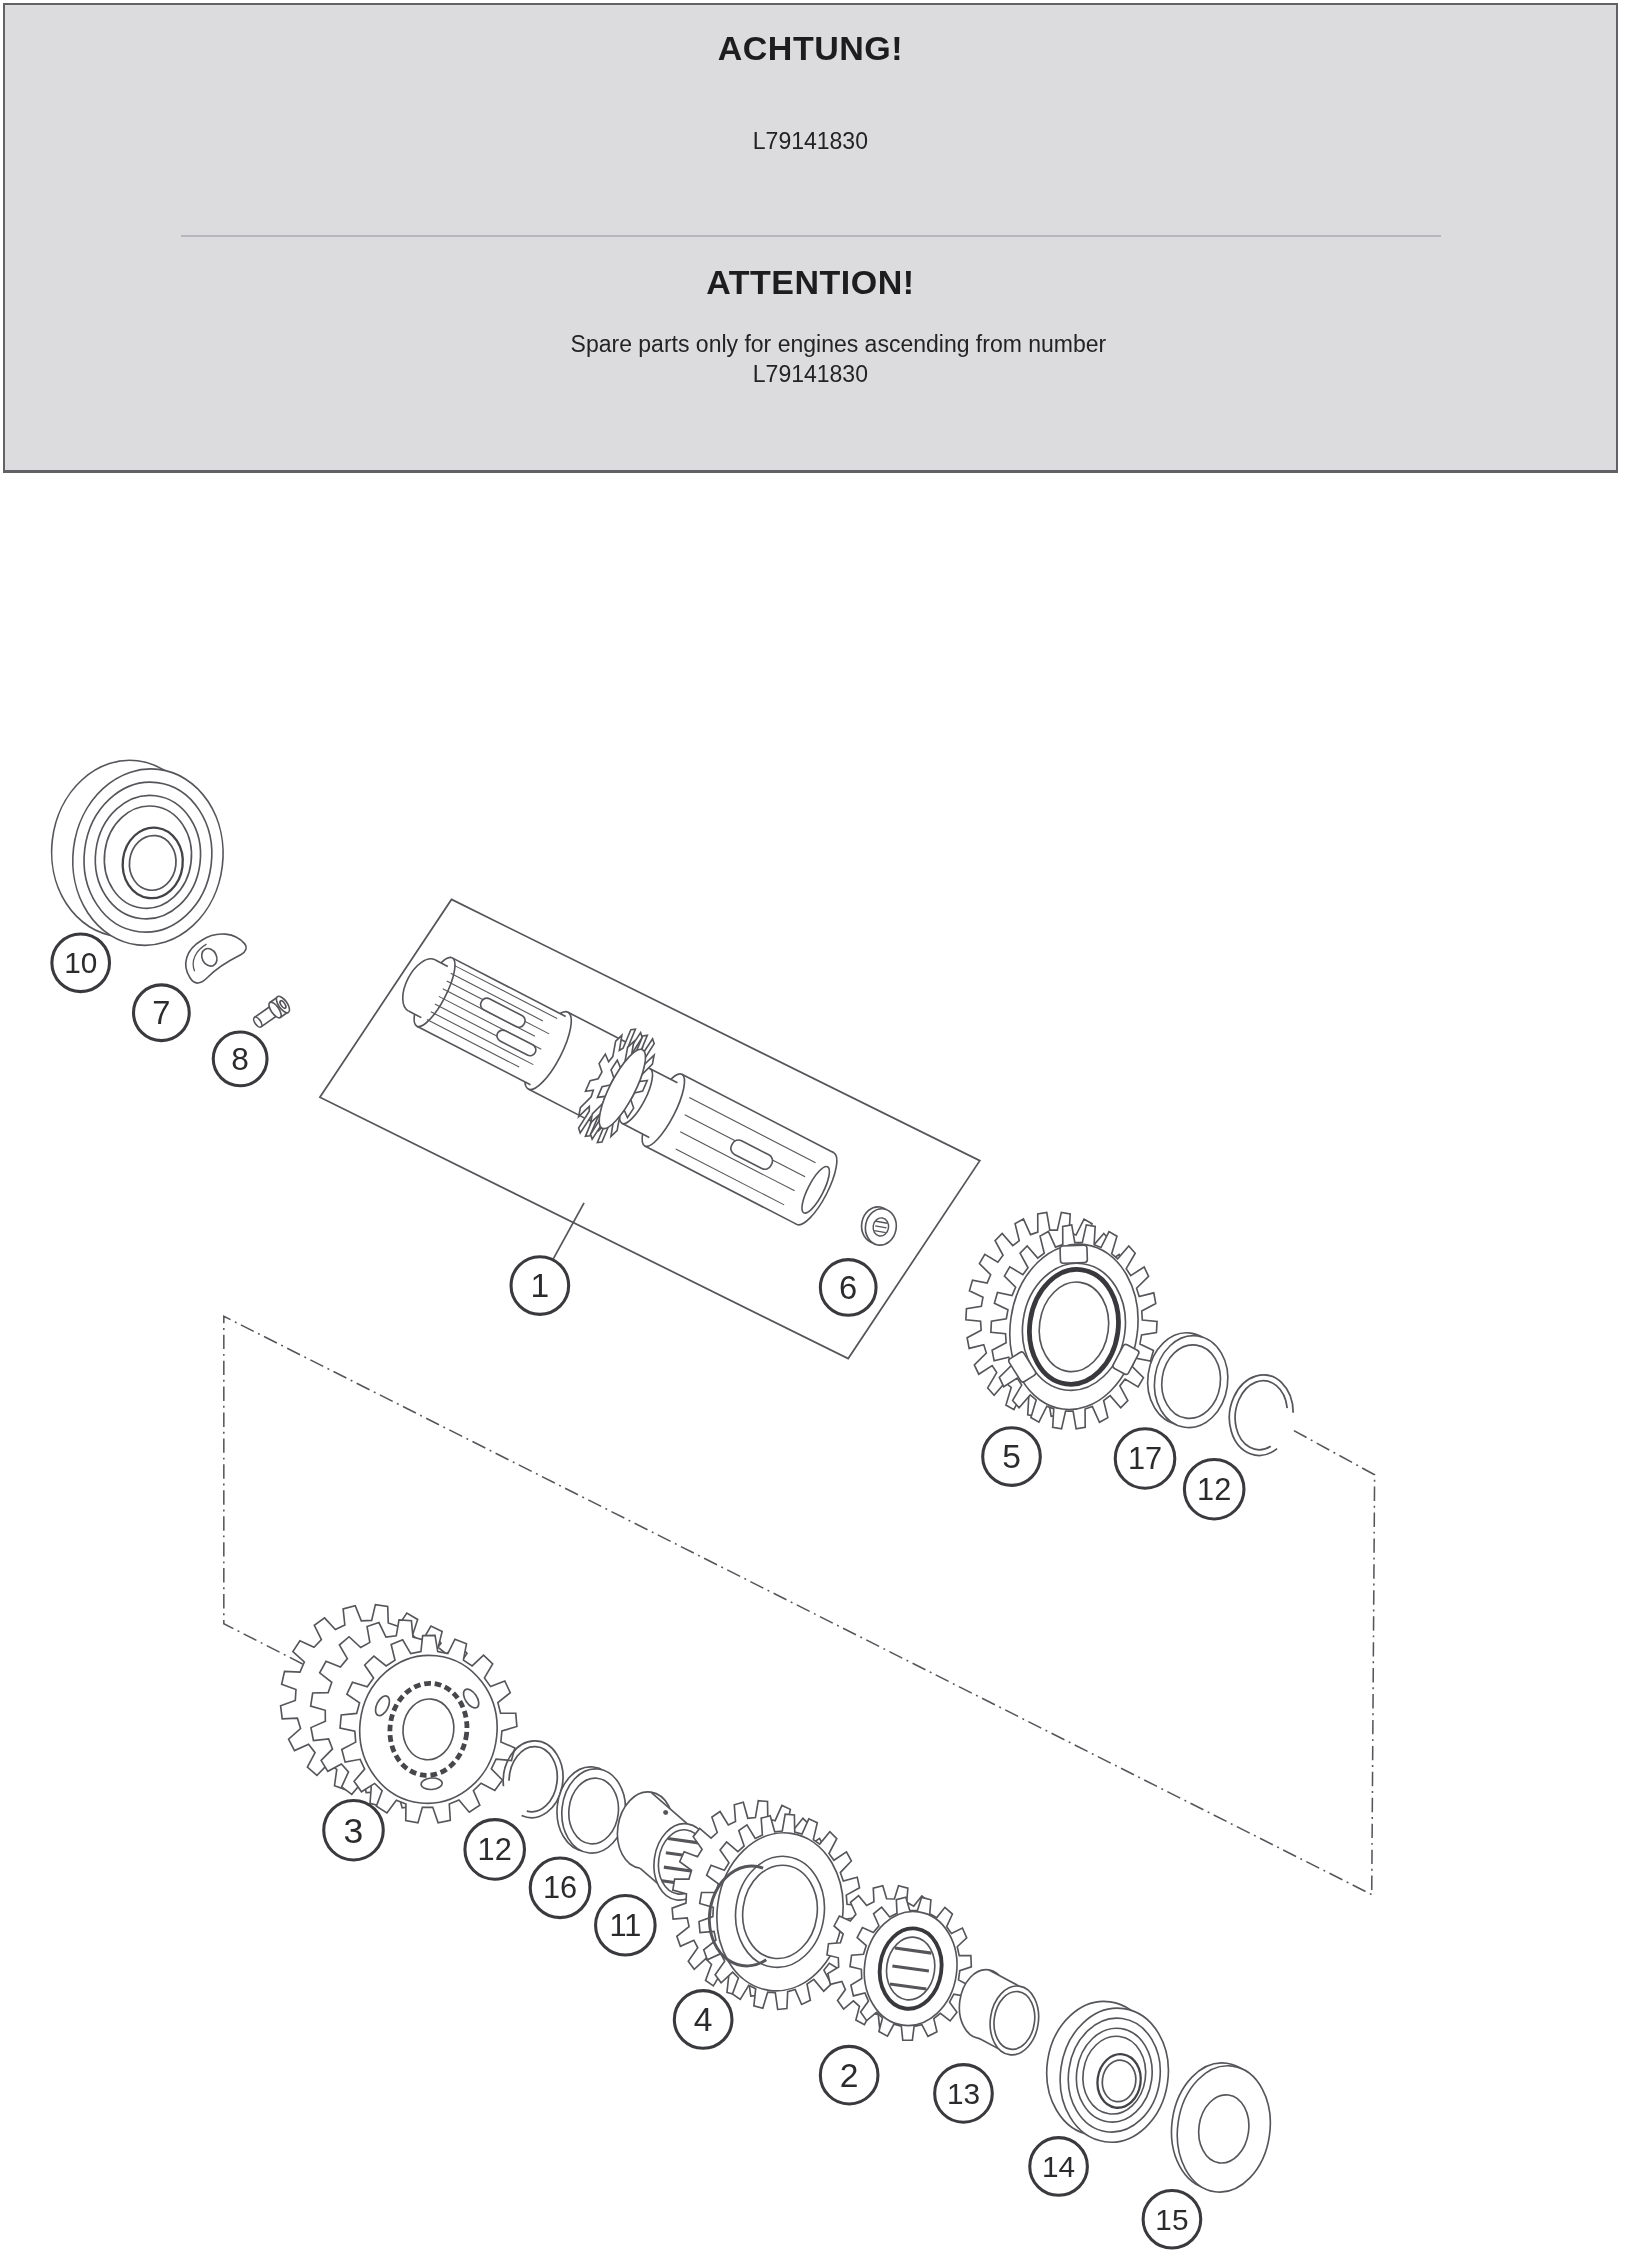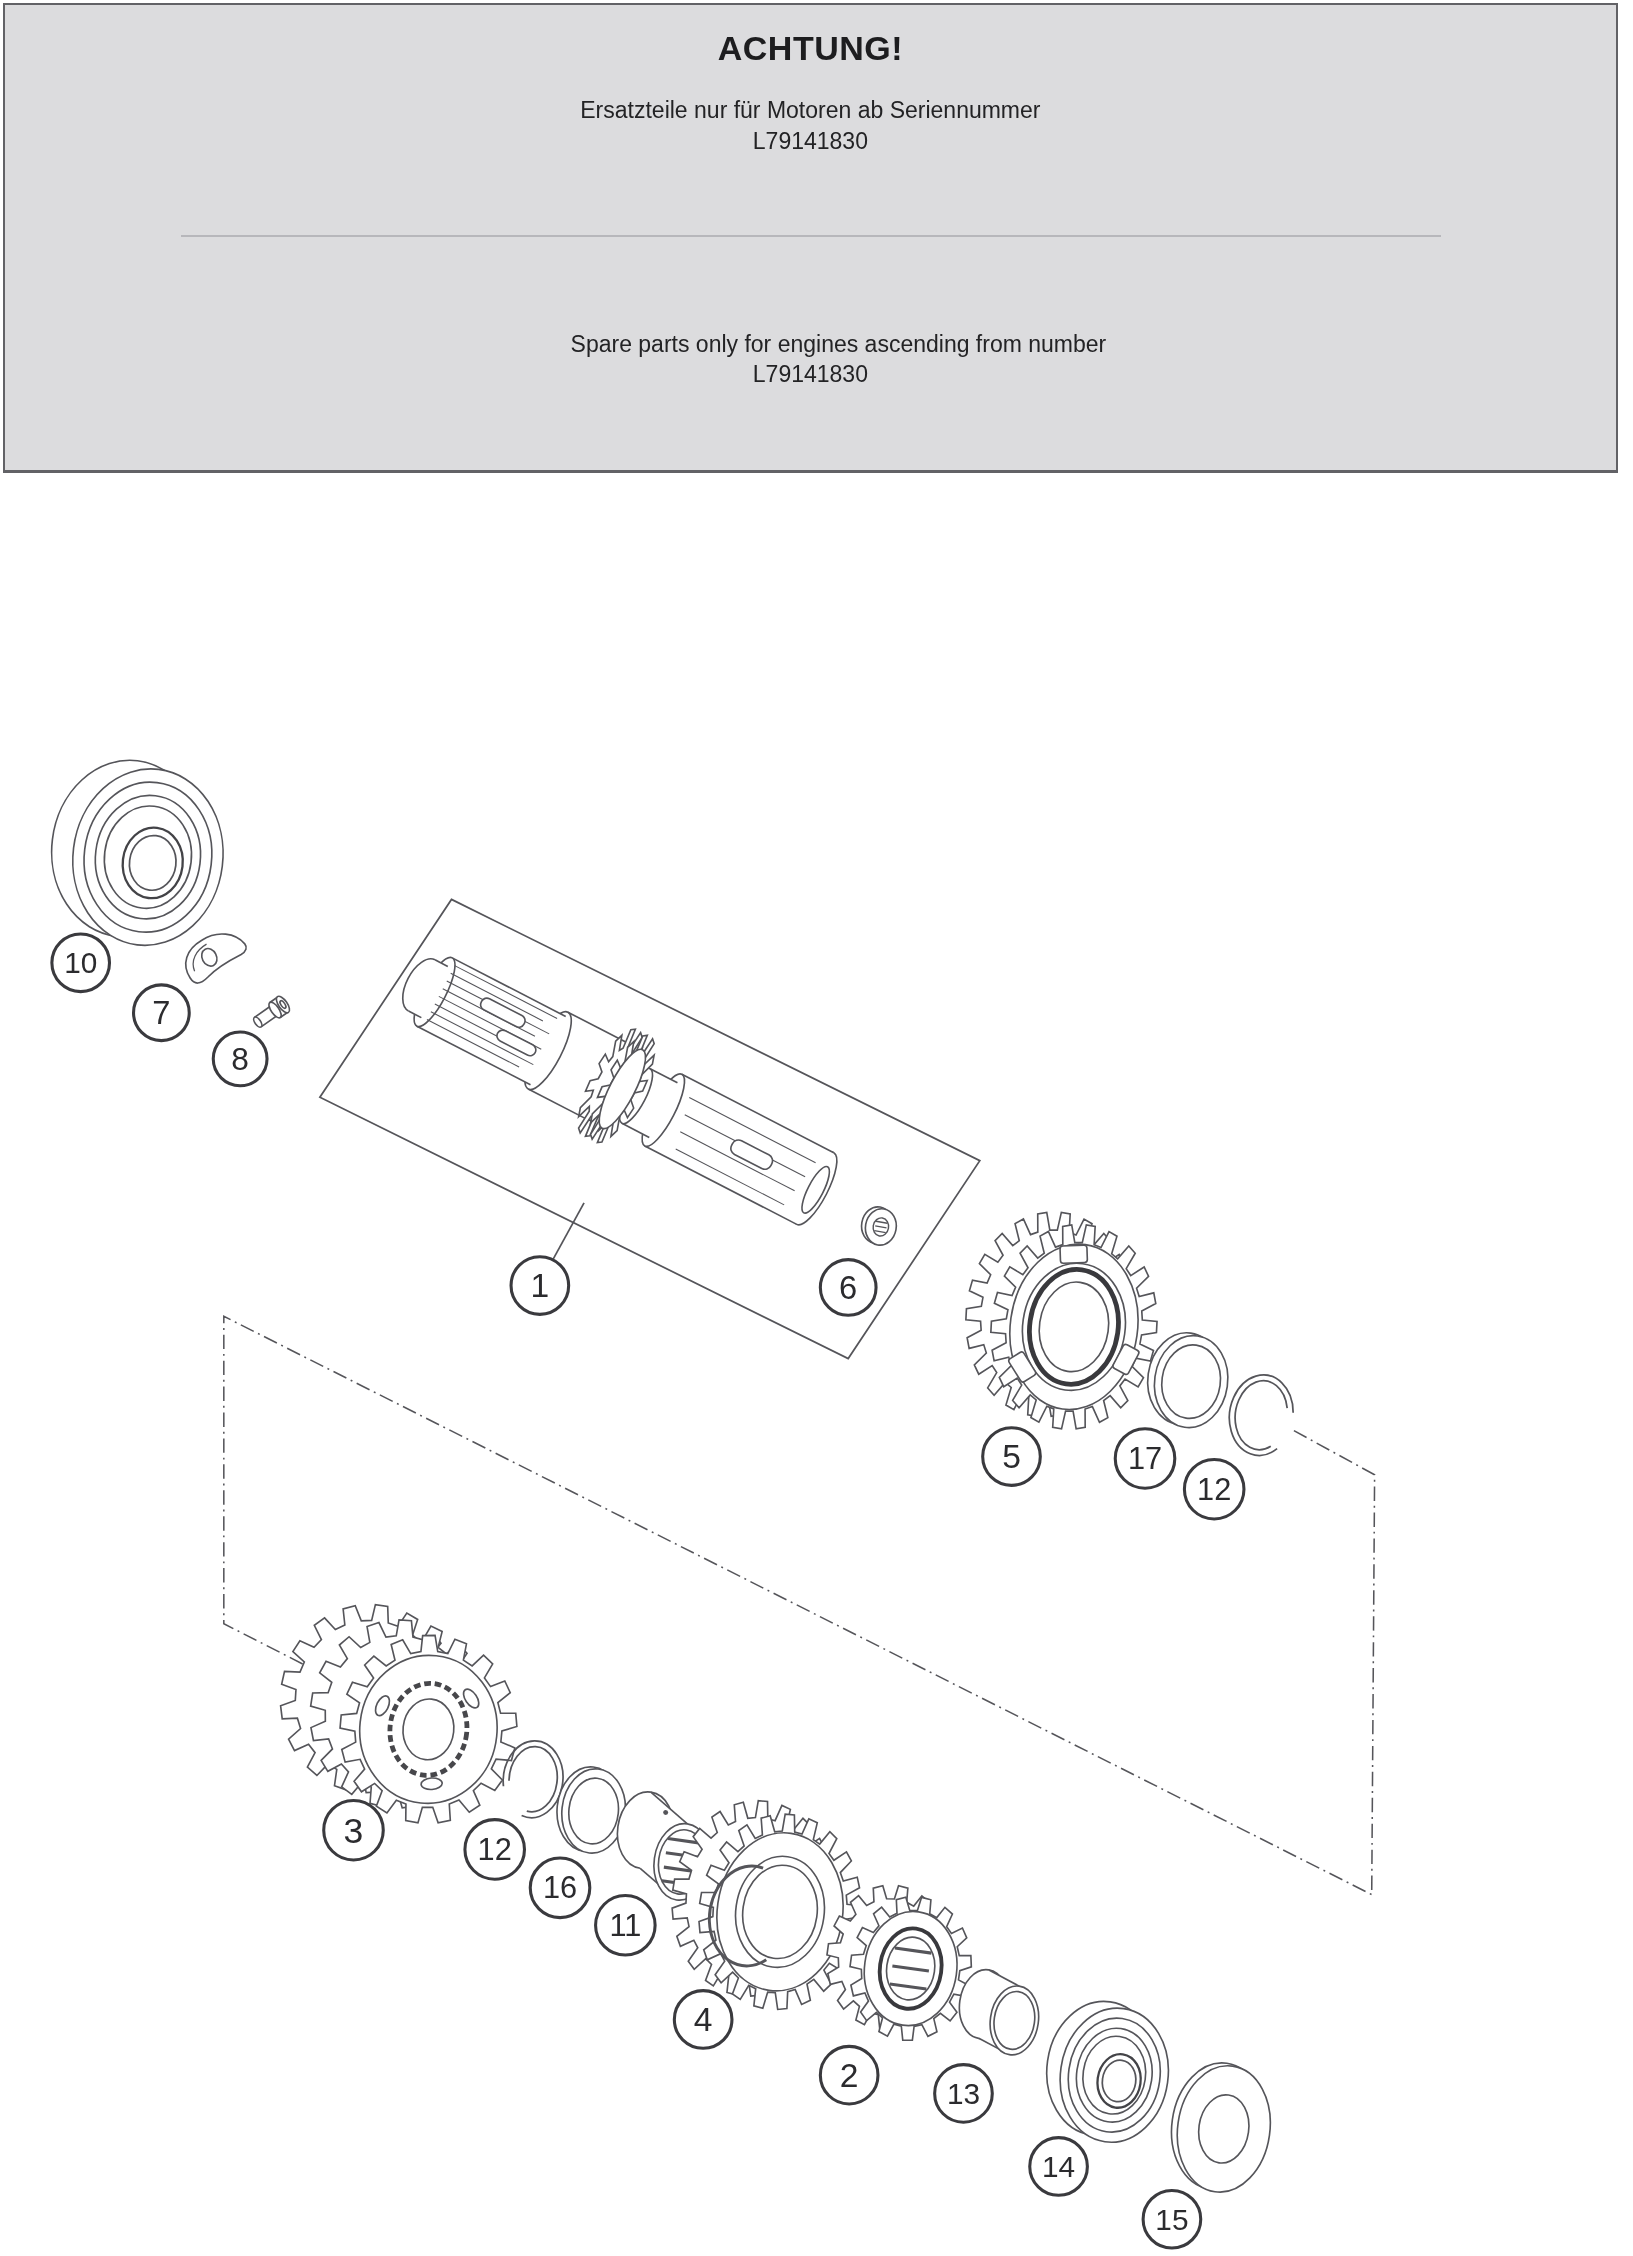--- a/index.html
+++ b/index.html
@@ -14,23 +14,23 @@
   .warn-divider{position:absolute;left:176px;top:230px;width:1260px;height:1.9px;background:#b7b7bb;}
   .t-de{top:24px;} .l-de1{top:92px;} .l-de2{top:123px;}
   .t-en{top:258px;} .l-en1{top:326px;padding-left:28px;} .l-en2{top:356px;}
 </style>
 </head>
 <body>
 
 <div class="page">
   <div class="warn-box">
     <div class="warn-title t-de">ACHTUNG!</div>
-    <div class="warn-line l-de1">Ersatzteile nur für Motoren ab Seriennummer</div>
     <div class="warn-line l-de2">L79141830</div>
     <div class="warn-divider"></div>
+    <div class="warn-title t-en">ATTENTION!</div>
     <div class="warn-line l-en1">Spare parts only for engines ascending from number</div>
     <div class="warn-line l-en2">L79141830</div>
   </div>
   <svg id="diagram" xmlns="http://www.w3.org/2000/svg" viewBox="0 0 1700 2349">
       <g fill="none" stroke="#55555a" stroke-width="1.7">
         <path d="M1347.0 1489.0L1431.0 1535.0L1428.0 1972.0L233.0 1370.0L233.0 1690.0L362.0 1756.0" stroke-dasharray="15 5 2 5" stroke-width="1.6"></path>
       </g>
       <g fill="none" stroke="#55555a" stroke-width="1.7">
         <path d="M470.0 936.0L1020.0 1208.0L883.0 1414.0L333.0 1142.0Z" stroke-width="1.8"></path>
       </g>

